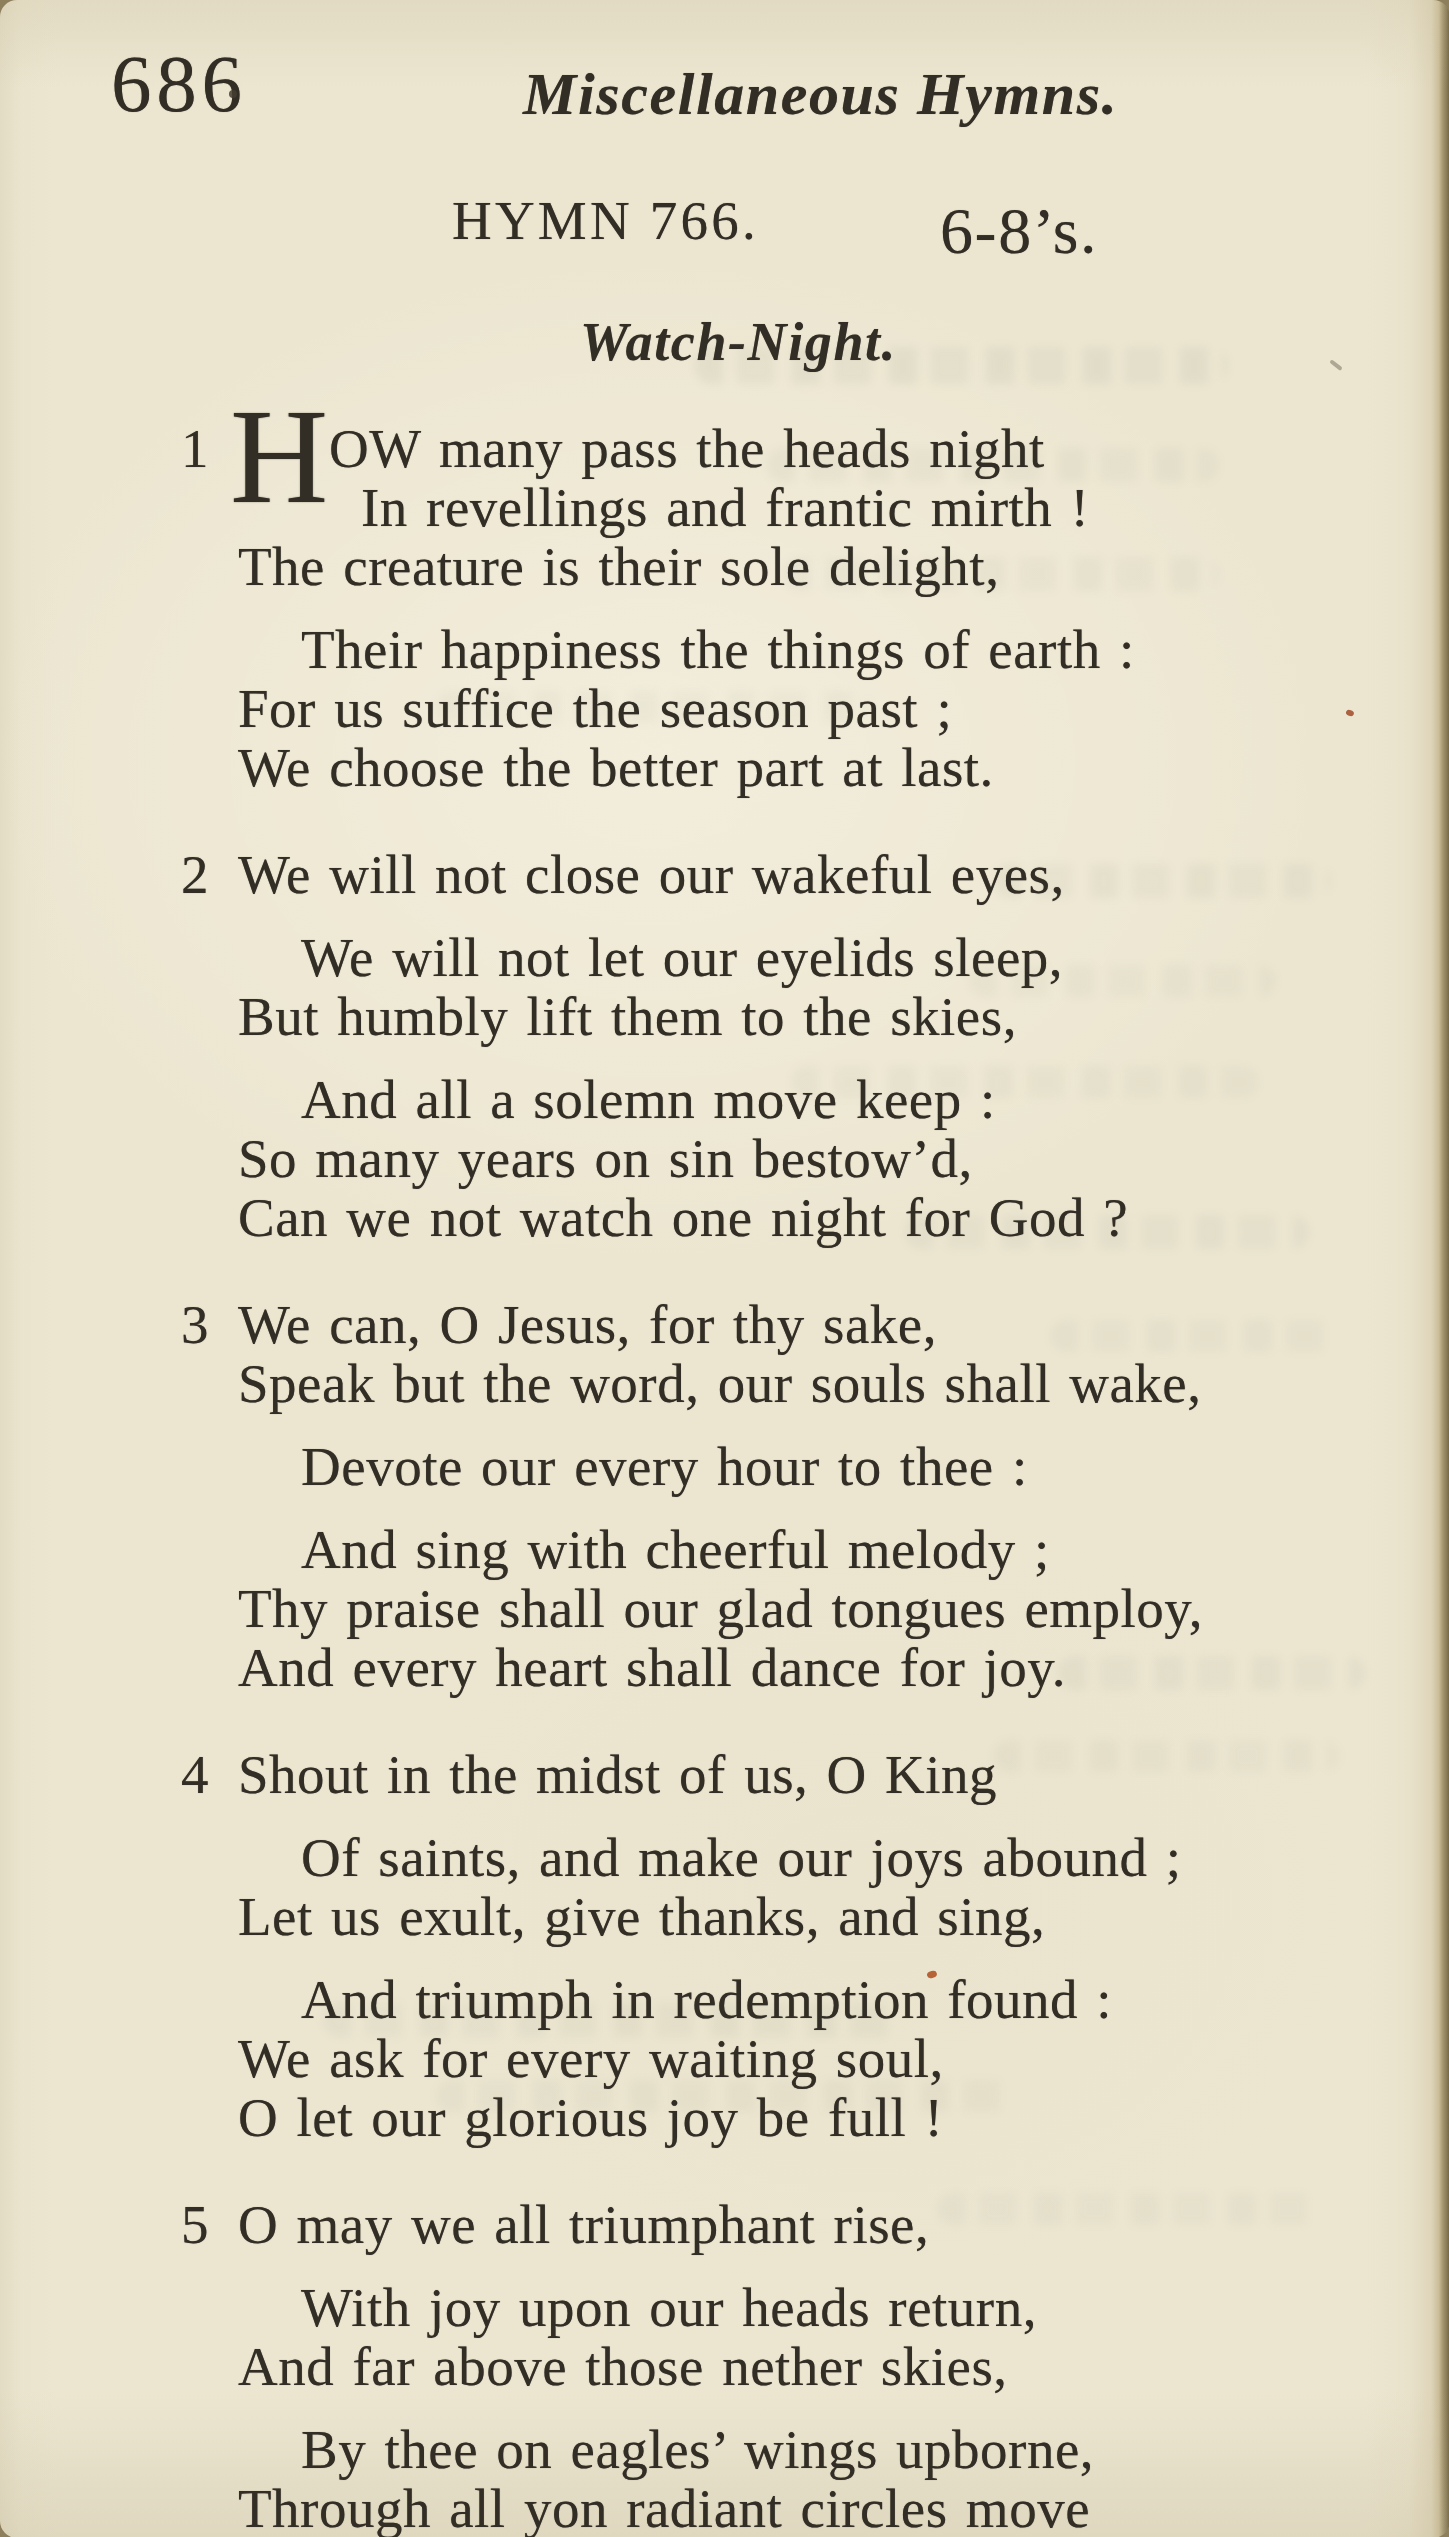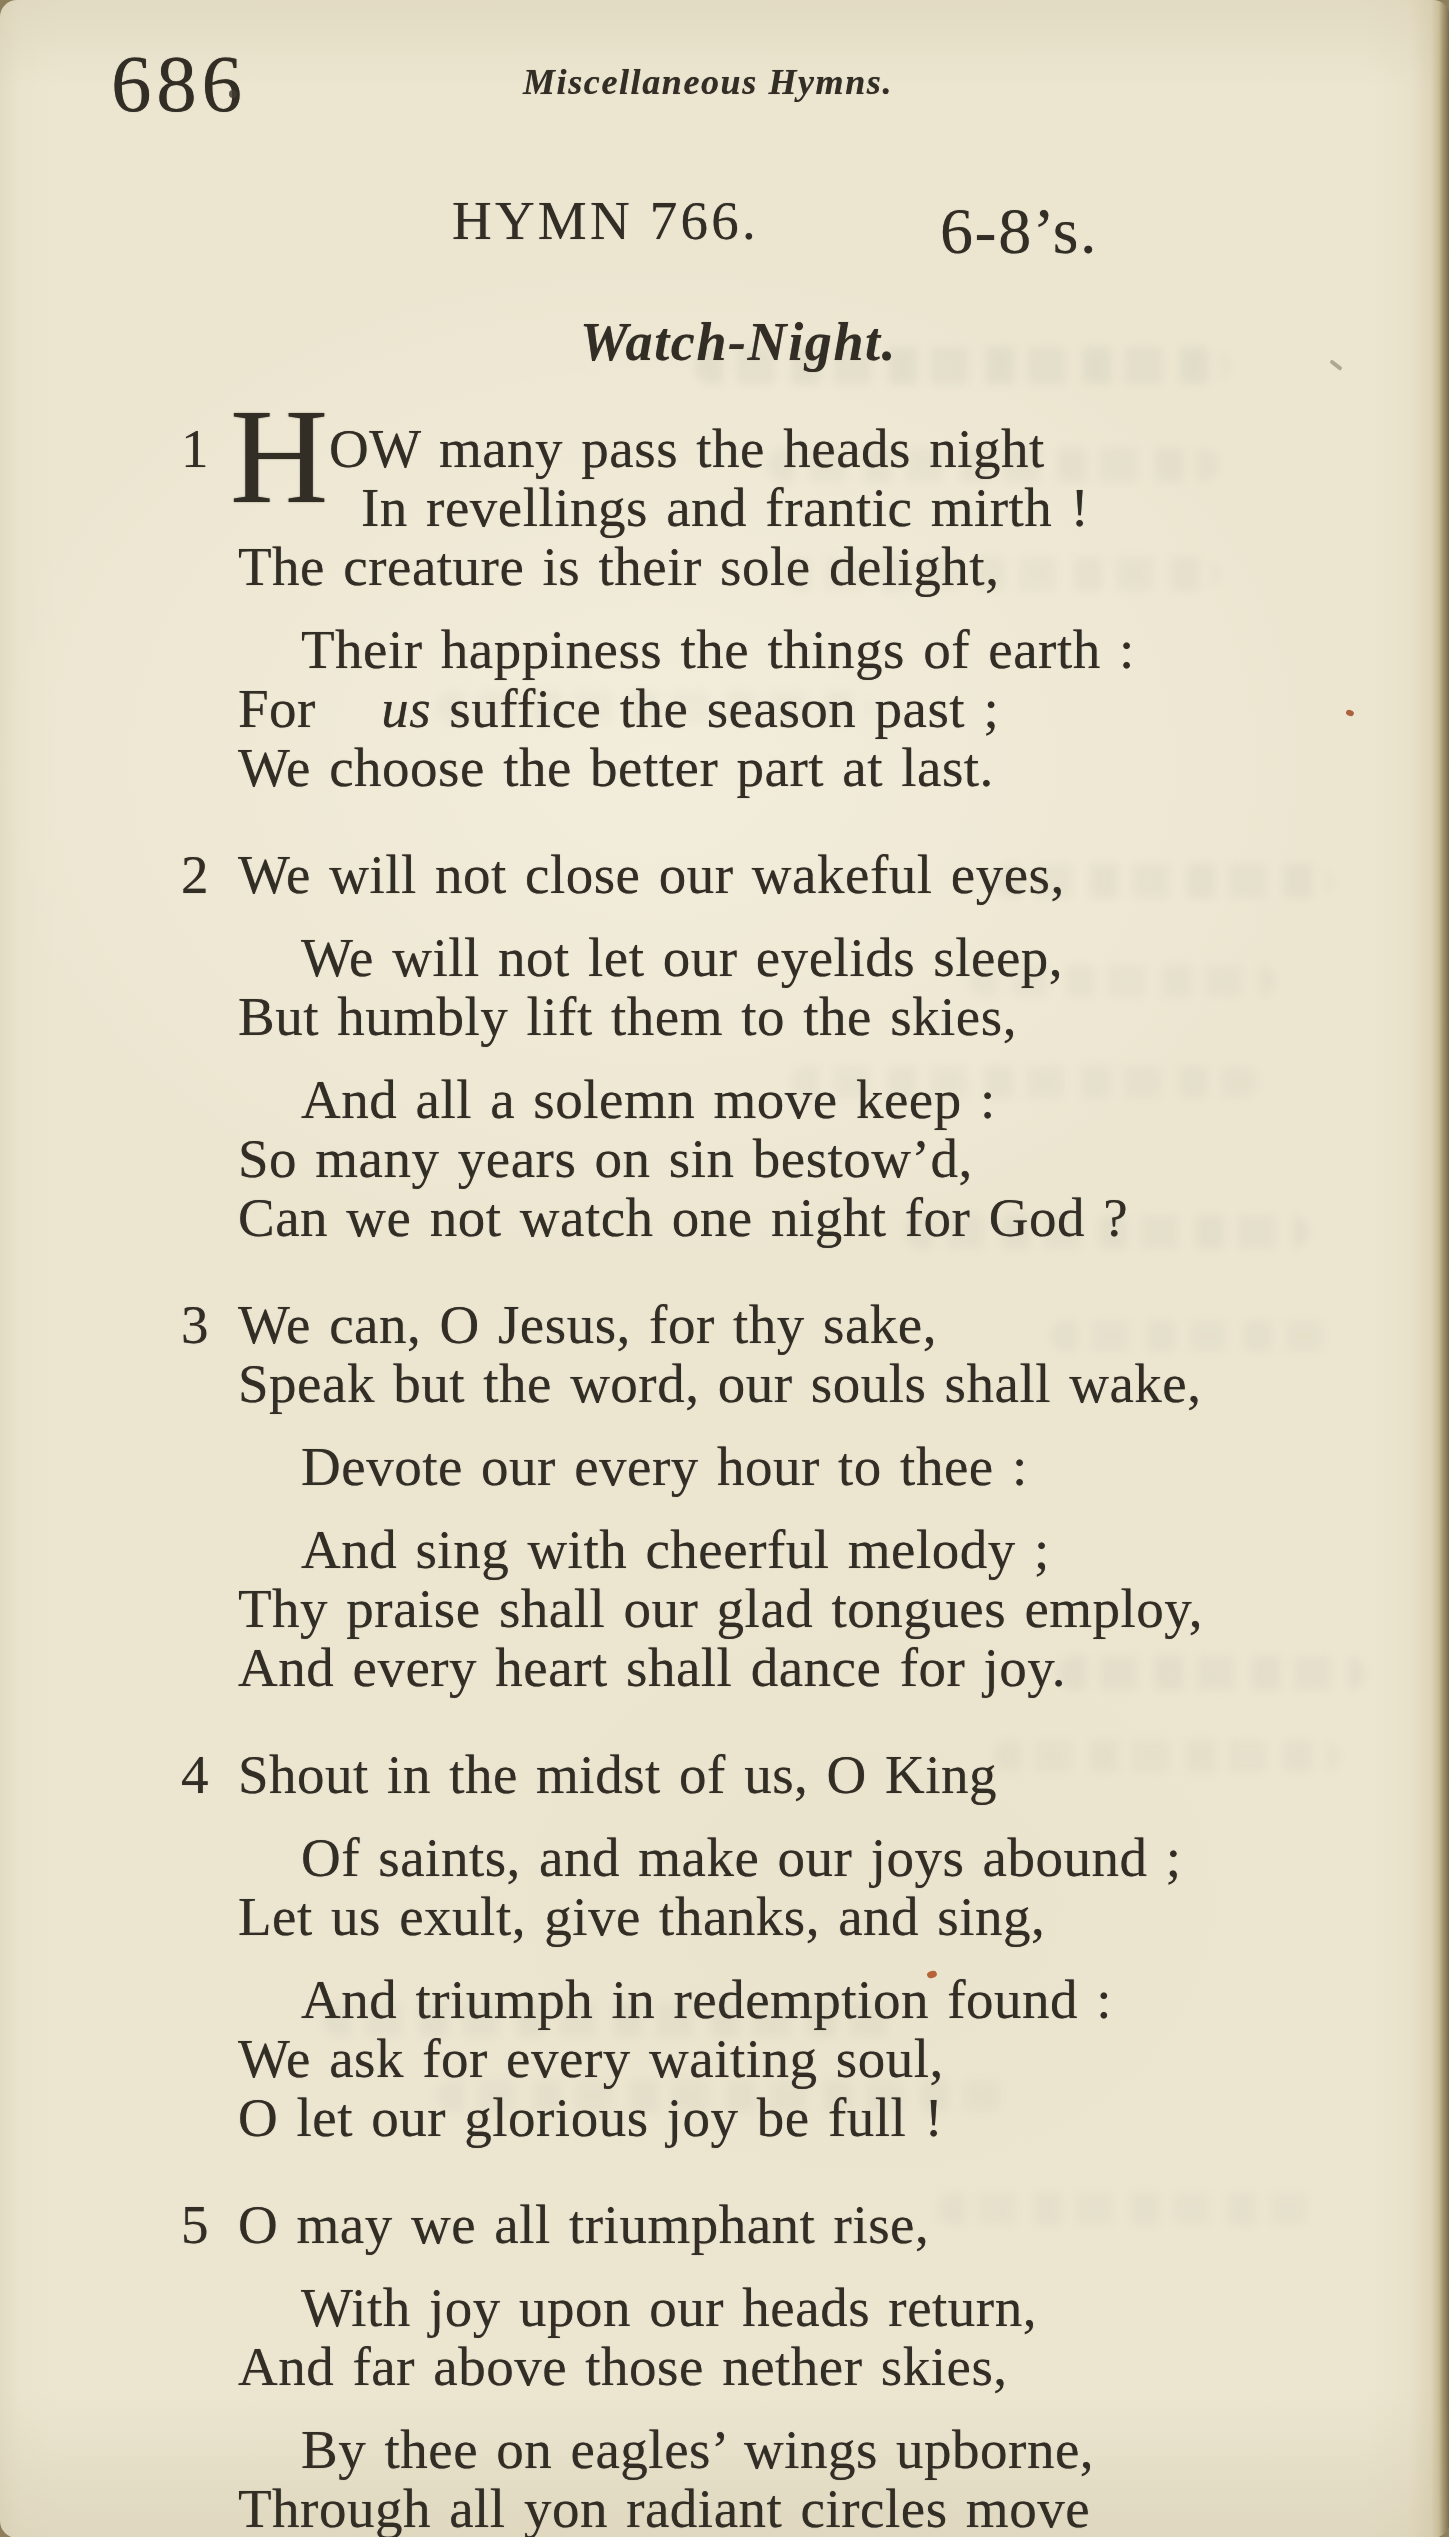--- a/index.html
+++ b/index.html
@@ -20,21 +20,21 @@
     border-radius: 17px;
   }
   
   .page-number{
     position:absolute;left:111px;top:44px;
     font-size:81px;line-height:1;letter-spacing:4.8px;
     text-shadow:0 0 0.8px rgba(50,46,38,.75);
   }
   .running-header{
     position:absolute;left:523px;top:64px;
-    font-size:36px;line-height:1;
+    font-size:60px;line-height:1;
     font-style:italic;font-weight:bold;letter-spacing:1.6px;
     text-shadow:0 0 0.8px rgba(50,46,38,.6);
     text-align:right;
   }
   .hymn-heading{
     position:absolute;left:452px;top:193px;
     font-size:55px;line-height:1;letter-spacing:3.2px;
     text-shadow:0 0 0.8px rgba(50,46,38,.7);
   }
   .hymn-meter{
@@ -65,21 +65,21 @@
     text-shadow:0 0 0.8px rgba(50,46,38,.65);
   }
   .line.indent{padding-left:63px;margin-top:24px;}
   .line.dc1{padding-left:91px;}
   .line.dc2{padding-left:123px;}
   .drop-cap{
     position:absolute;left:-8px;top:-31px;
     font-size:136px;line-height:1;letter-spacing:0;
     text-shadow:0 0 1.6px rgba(50,46,38,.6);
   }
-  .it{font-style:italic;margin-left:47px;}
+  .it{}
   
   .smudge{
     position:absolute;
     filter:blur(4.8px);
     border-radius:16px;
     background-image:repeating-linear-gradient(90deg,
       rgba(118,128,106,.55) 0 27.5px, rgba(118,128,106,0) 27.5px 42px,
       rgba(118,128,106,.45) 42px 79px, rgba(118,128,106,0) 79px 97px);
   }
   .speck{position:absolute;border-radius:50%;}

